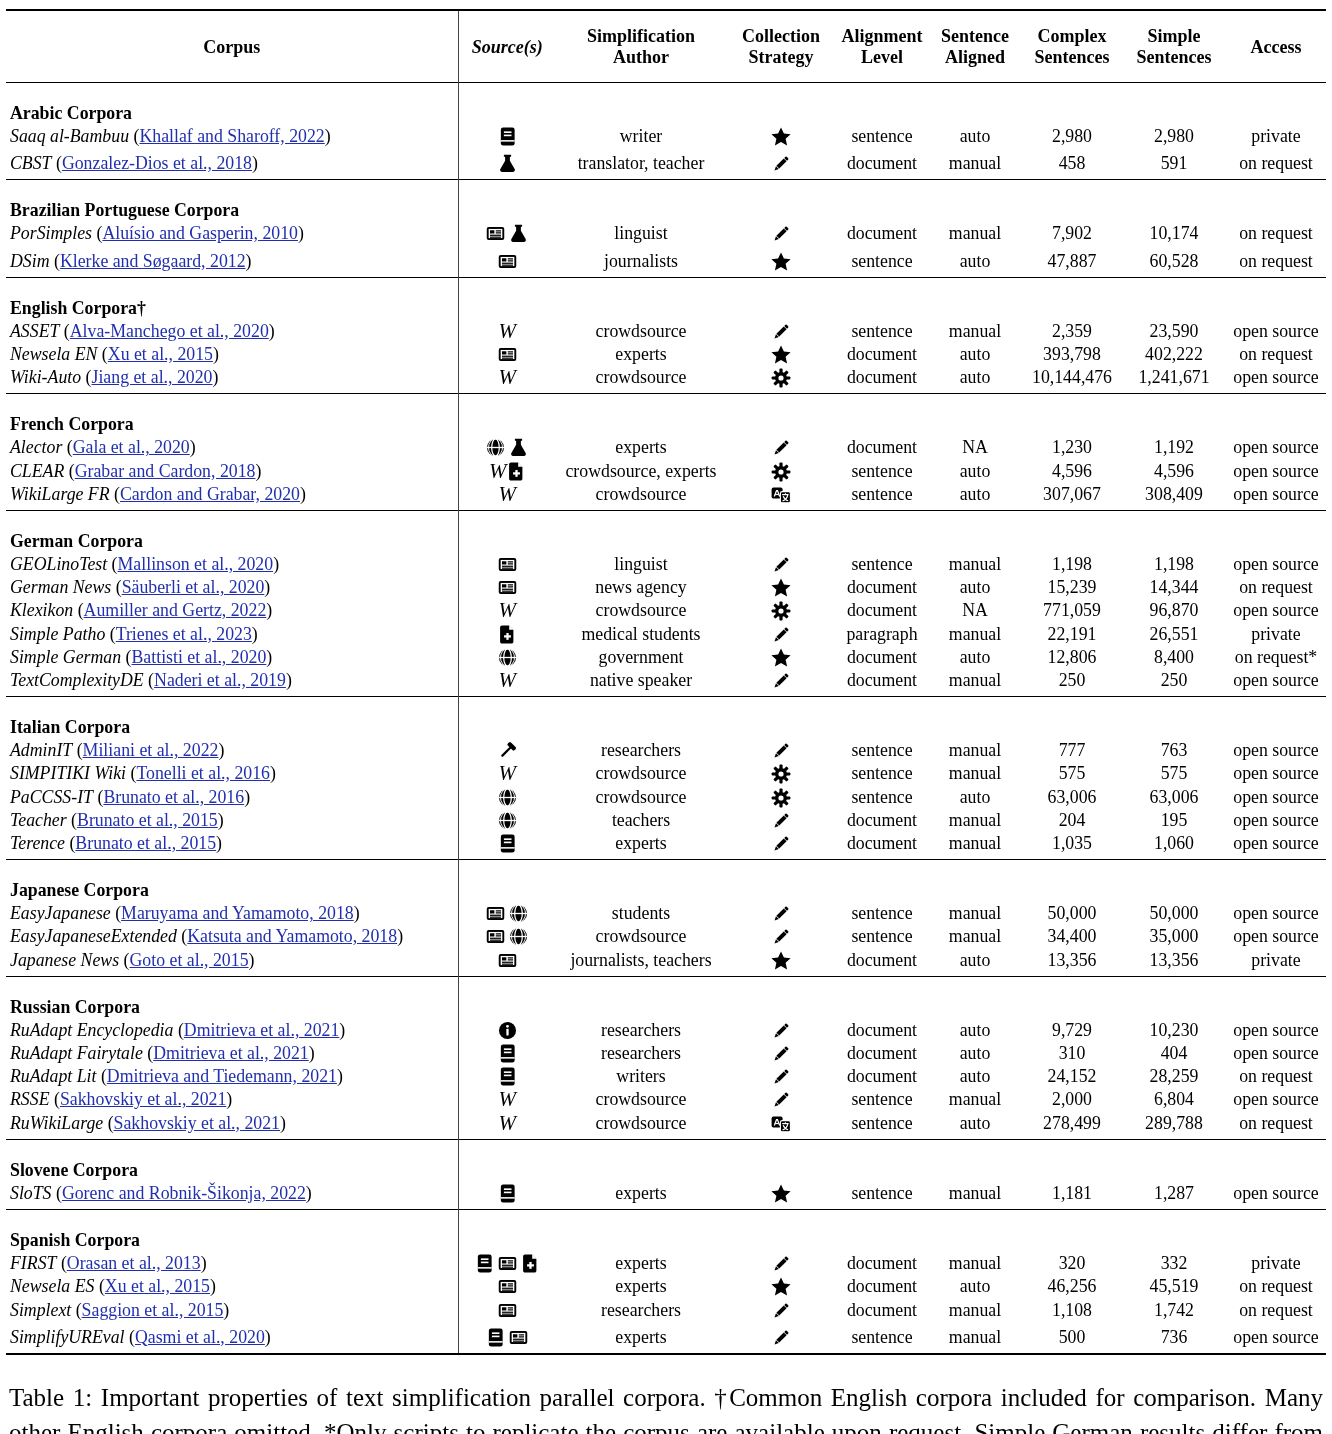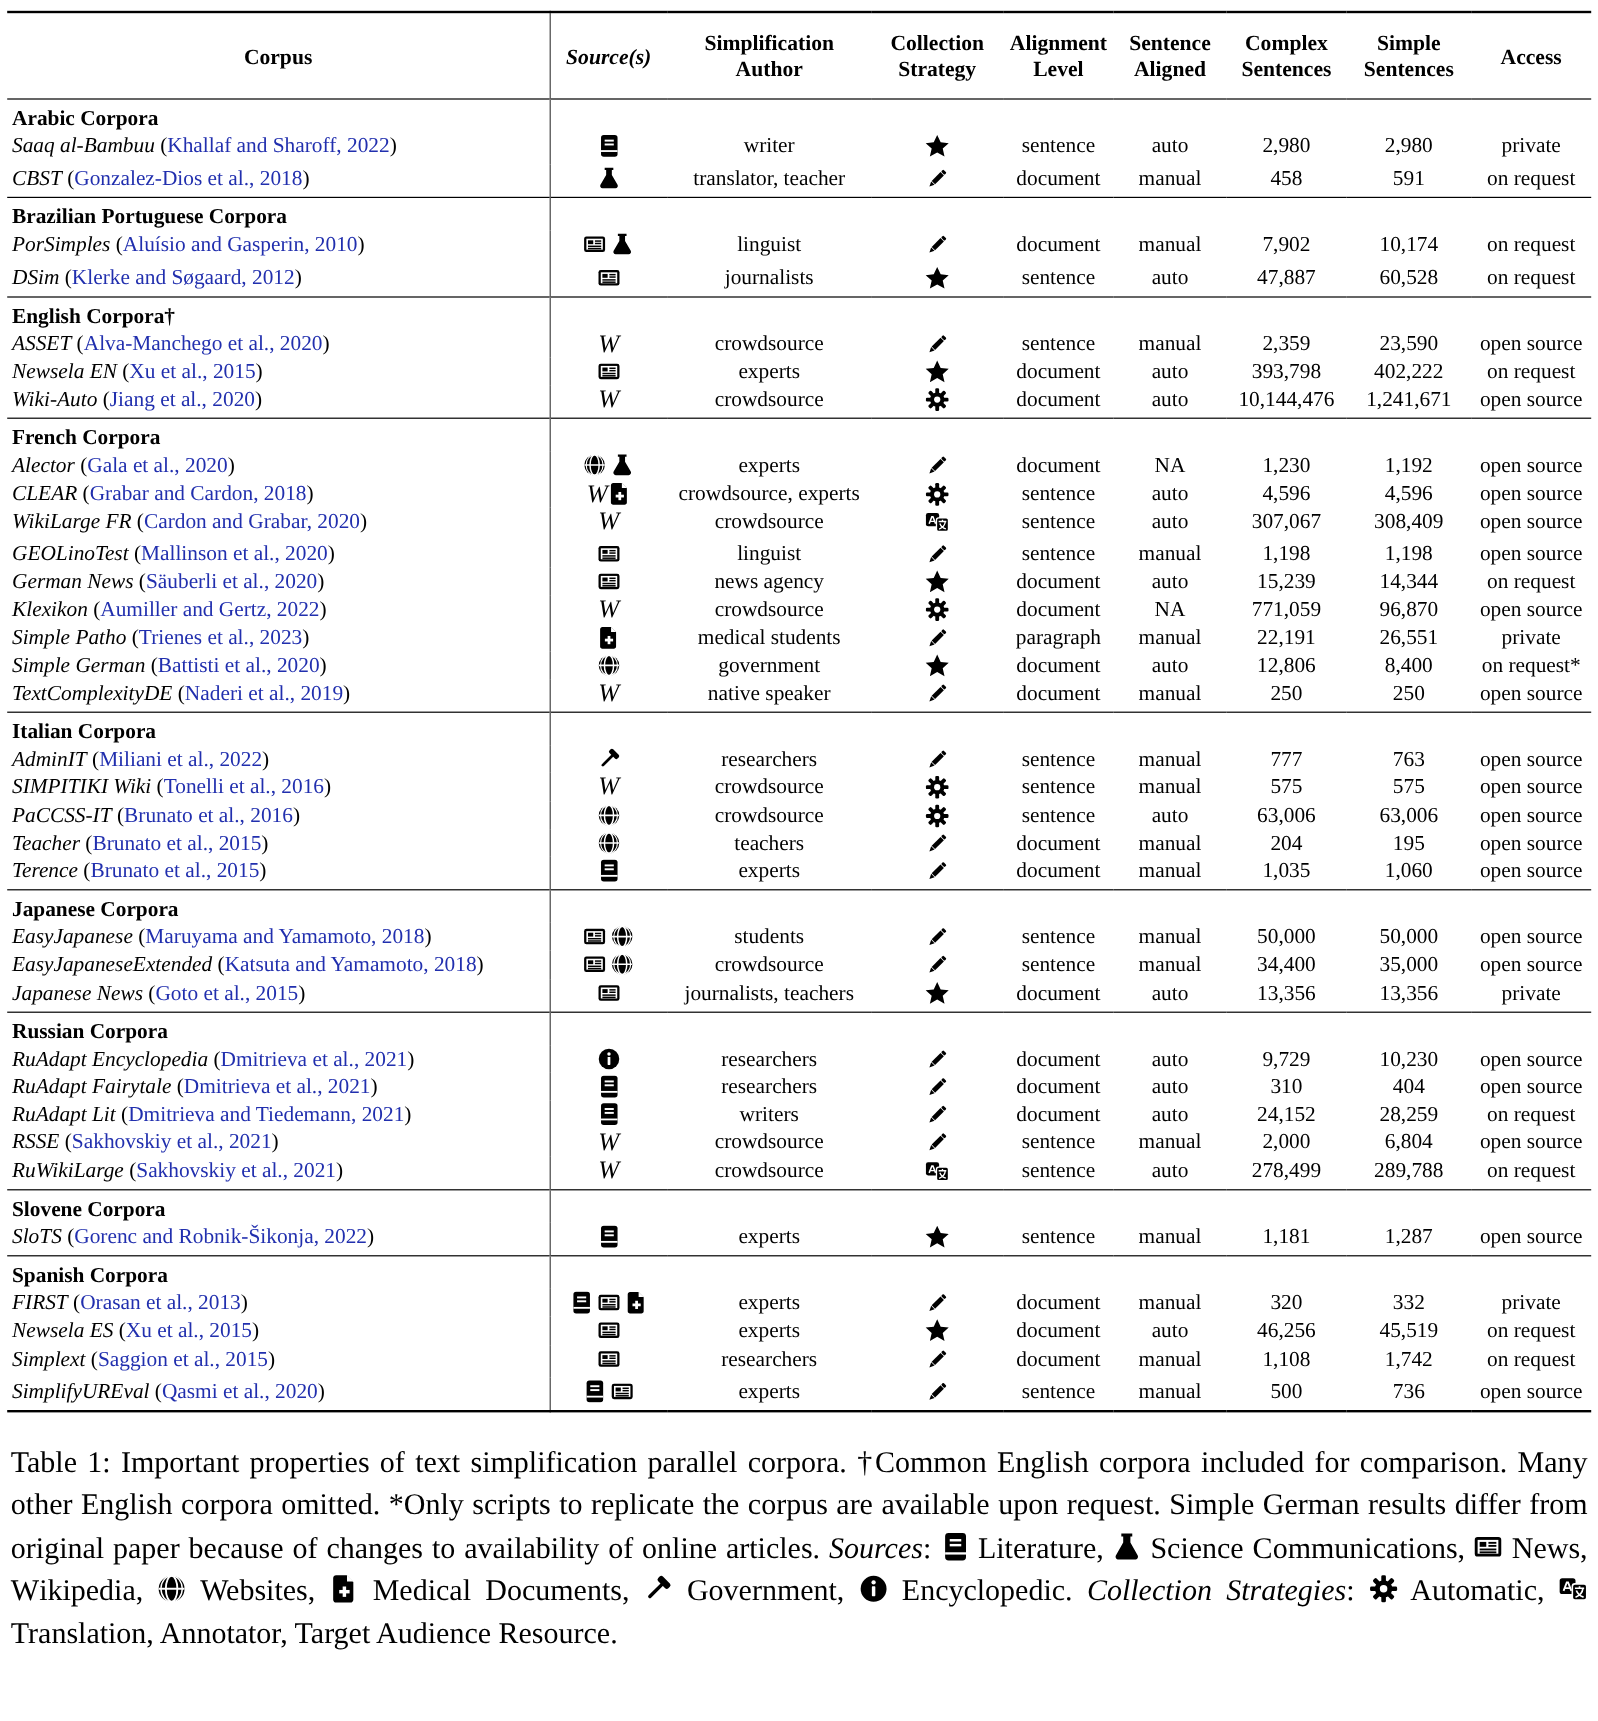--- a/index.html
+++ b/index.html
@@ -18,24 +18,24 @@
   col.c-simple{width:104px}
   col.c-access{width:100px}
 
   thead tr{border-bottom:1.5px solid #000;margin-top:20px;}
   th{font-weight:bold;font-size:18px;line-height:21px;text-align:center;vertical-align:middle;
      padding:15px 2px 14px 2px;white-space:pre-line;}
   td{font-size:17.8px;line-height:23.2px;padding:0 2px;text-align:center;vertical-align:middle;white-space:nowrap;overflow:hidden;}
   td.corpus{text-align:left;padding-left:4px;}
   .vr{border-left:1.2px solid #444;font-style:italic;}
   tr.section-head{border-top:1.5px solid #000;}
-  tr.section-head td{font-weight:bold;padding-top:3px;line-height:24px;}
+  tr.section-head td{font-weight:bold;padding-top:18px;line-height:24px;}
   tr.last-row td{padding-bottom:4px;}
   td.corpus i{font-style:italic;text-align:right;}
-  .cite{color:var(--cite-blue,#212fae);cursor:pointer;}
+  .cite{color:var(--cite-blue,#212fae);cursor:pointer;text-decoration:underline;}
   td.num{text-align:center;}
 
   .icon{display:inline-block;width:19px;height:19px;vertical-align:-4px;}
   .icon svg{display:block;width:100%;height:100%;}
   .icon + .icon{margin-left:4px;}
   .wiki-w{font-family:"Liberation Serif",serif;font-size:21px;display:inline-block;line-height:19px;vertical-align:-1px;}
   td.strategy .icon{width:20px;height:20px;vertical-align:-5px;}
 
   .caption{font-size:25px;line-height:35.4px;text-align:justify;margin:25px 3px 0 3px;}
   .caption .icon{width:24px;height:24px;vertical-align:-3px;}
@@ -304,20 +304,24 @@
                 <path d="M3.3 11.4l2.25-5.8h0.9l2.25 5.8" stroke="#fff" stroke-width="1.3" fill="none"></path>
                 <line x1="4.2" y1="9.5" x2="7.8" y2="9.5" stroke="#fff" stroke-width="1.2"></line>
                 <rect x="9.4" y="6.6" width="10" height="11.2" rx="1.8" fill="#000" stroke="#fff" stroke-width="1.1"></rect>
                 <path d="M11.2 9.6h6.4M14.4 8.2v1.4M16.8 9.6c-0.4 3.2-2.4 5.3-5.2 6.3M12.2 11.2c0.9 2.4 2.8 3.9 5 4.6" stroke="#fff" stroke-width="1.15" fill="none"></path>
               </svg></span></td>
           <td class="">sentence</td>
           <td class="">auto</td>
           <td class="num">307,067</td>
           <td class="num">308,409</td>
           <td class="">open source</td>
+        </tr>
+        <tr class="section-head">
+          <td class="corpus">German Corpora</td>
+          <td class="vr" colspan="8"></td>
         </tr>
         <tr>
           <td class="corpus"><i>GEOLinoTest</i> (<span class="cite">Mallinson et al., 2020</span>)</td>
           <td class="vr sources"><span class="icon"><svg viewBox="0 0 20 20">
                 <rect x="0.8" y="3.2" width="18.4" height="13.6" rx="2" fill="#000"></rect>
                 <rect x="2.8" y="5.2" width="14.4" height="9.6" fill="#fff"></rect>
                 <rect x="4.2" y="6.6" width="4.6" height="3.4" fill="#000"></rect>
                 <rect x="10.3" y="6.6" width="5.5" height="1.3" fill="#000"></rect>
                 <rect x="10.3" y="8.7" width="5.5" height="1.3" fill="#000"></rect>
                 <rect x="4.2" y="11.2" width="11.6" height="1.3" fill="#000"></rect>

